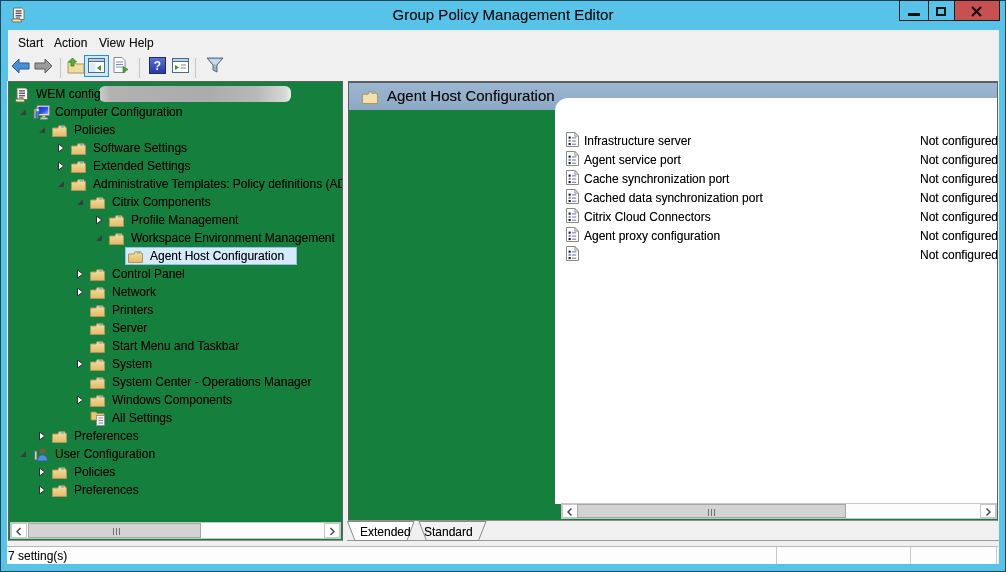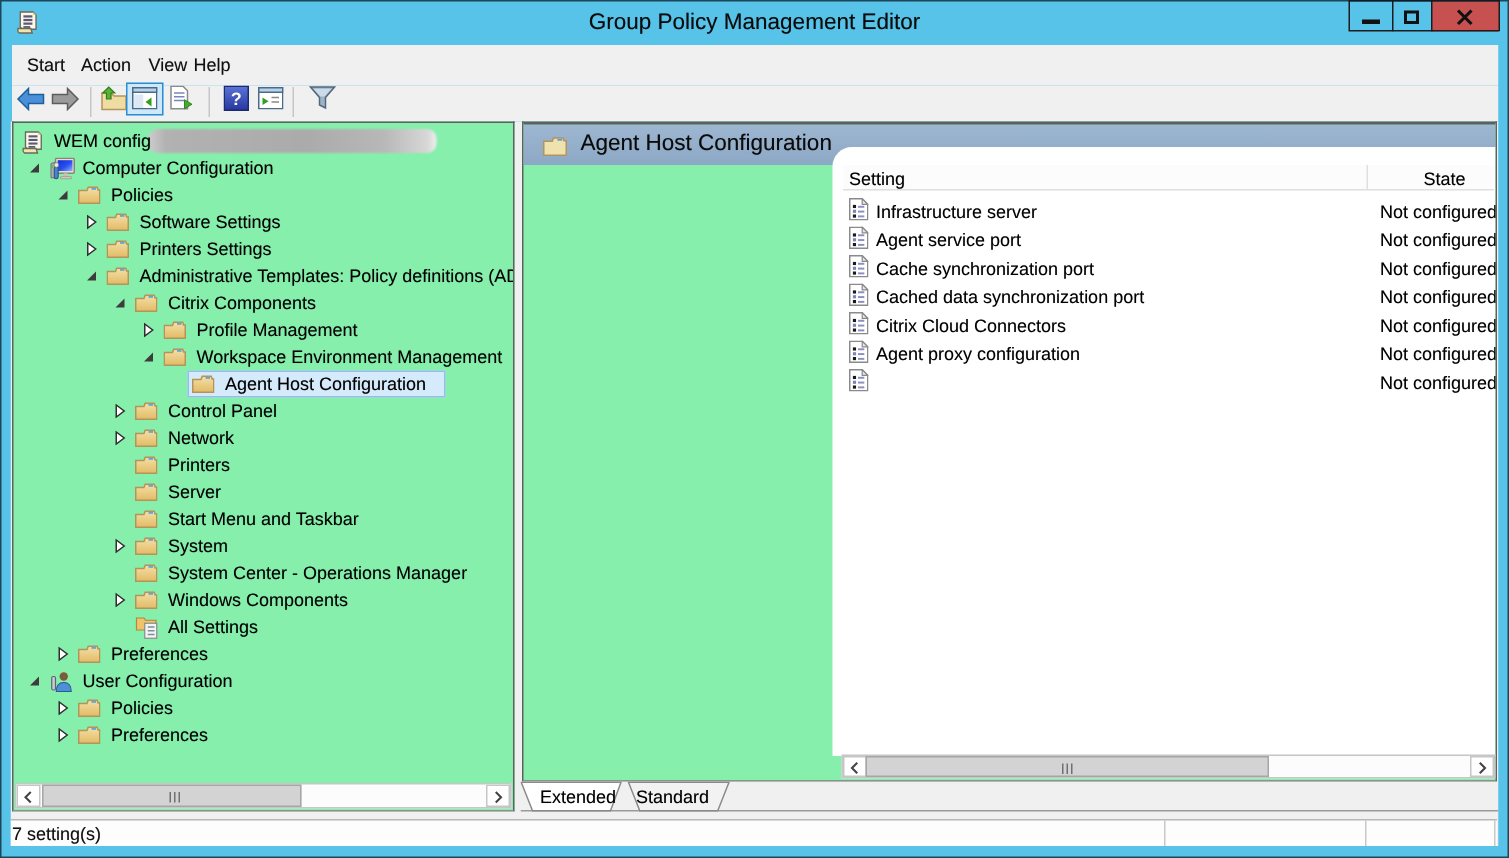--- a/index.html
+++ b/index.html
@@ -7,21 +7,21 @@
 .titlebar{left:0;top:0;width:1006px;height:30px;background:#57c3e8}
 .title{left:0;top:0;width:1006px;height:30px;line-height:29px;text-align:center;font-size:15px;color:#0a0a0a}
 .wbtn{top:0;height:21px;border:1px solid #1c1c1c}
 .btn-min{left:899px;width:30px;background:#57c3e8}
 .btn-max{left:928px;width:27px;background:#57c3e8}
 .btn-close{left:954px;width:46px;background:#c75050}
 .menubar{left:8px;top:30px;width:991px;height:27px;background:#f0f0f0}
 .menubar span{position:absolute;top:0;height:27px;line-height:27px;font-size:12px;color:#111}
 .toolbar{left:8px;top:57px;width:991px;height:24px;background:#f0f0f0}
 .tsep{position:absolute;top:2px;width:1px;height:20px;background:#c6c6c6}
-.pane{background:#86efac;border:1px solid #606060;border-bottom-color:#909090}
+.pane{background:#15803d;border:1px solid #606060;border-bottom-color:#909090}
 .leftpane{left:8px;top:81px;width:335px;height:460px;overflow:hidden}
 .rightpane{left:348px;top:81px;width:650px;height:440px;overflow:hidden}
 .row{position:absolute;height:18px;font-size:12px;color:#000;white-space:nowrap}
 .row .lbl{position:absolute;top:2px;line-height:14px}
 .hdr{position:absolute;left:0px;top:0px;width:648px;height:28px;border-top:1px solid #565e66;background:linear-gradient(#9db7d1,#8da8c5)}
 .hdrtitle{position:absolute;left:38px;top:5px;font-size:15px;color:#0a0a0a}
 .listpanel{position:absolute;left:206px;top:16px;width:442px;height:406px;background:#fff;border-top-left-radius:13px}
 .desc{position:absolute;left:6px;top:29px;font-size:12px;color:#000}
 .colhdr{position:absolute;left:213px;top:28px;width:434px;height:17px;background:#fcfcfc;border-bottom:1px solid #e0e0e0;font-size:12px}
 .lrow{position:absolute;left:213px;width:434px;height:19px;font-size:12px;white-space:nowrap}
@@ -194,21 +194,21 @@
         <defs>
           <linearGradient id="fg" x1="0" y1="0" x2="0" y2="1">
             <stop offset="0" stop-color="#f3e0a6"></stop>
             <stop offset="1" stop-color="#e3ba66"></stop>
           </linearGradient>
         </defs>
         <path d="M0.5,4 L6,4 L6.8,1.8 L12.8,1.8 L13.4,3.6 L14.5,3.6 L14.5,12.5 L0.5,12.5 Z" fill="url(#fg)" stroke="#b3945a"></path>
         <rect x="9" y="2.4" width="3" height="1.1" fill="#52a0e8"></rect>
       </svg></div>
     <div class="row" style="left:84px;top:75px">
-      <span class="lbl">Printers Settings</span>
+      <span class="lbl">Extended Settings</span>
     </div>
     <svg style="position:absolute;left:48px;top:98px" width="8" height="8" viewBox="0 0 8 8">
       <path d="M7,1 L7,7 L1,7 Z" fill="#3c3c3c"></path>
     </svg>
     <div style="position:absolute;left:62px;top:95px"><svg width="15" height="13" viewBox="0 0 15 13">
         <defs>
           <linearGradient id="fg" x1="0" y1="0" x2="0" y2="1">
             <stop offset="0" stop-color="#f3e0a6"></stop>
             <stop offset="1" stop-color="#e3ba66"></stop>
           </linearGradient>
@@ -480,25 +480,20 @@
   </div>
 
 <div class="abs pane rightpane">
  <div class="hdr"></div>
  <div class="listpanel"></div>
  <svg class="abs" style="left:13px;top:8px" width="16" height="14" viewBox="0 0 16 14">
   <path d="M0.5,4.2 L6.2,4.2 L7,2 L13.4,2 L14,3.8 L15.5,3.8 L15.5,13.5 L0.5,13.5 Z" fill="#f0e2ae" stroke="#b3945a"></path>
   <rect x="9.6" y="2.6" width="3.2" height="1.2" fill="#52a0e8"></rect>
  </svg>
  <div class="hdrtitle">Agent Host Configuration</div>
- <div class="colhdr">
-      <span style="position:absolute;left:4px;top:2px">Setting</span>
-   <span style="position:absolute;left:387px;top:2px">State</span>
-   <div style="position:absolute;left:349px;top:0;width:1px;height:16px;background:#e0e0e0"></div>
- </div>
  <div id="lrows">
       <div class="lrow" style="top:49px">
         <span style="position:absolute;left:4px;top:1px"><svg width="13" height="15" viewBox="0 0 13 15">
             <path d="M0.5,0.5 L8.8,0.5 L12.5,4.2 L12.5,14.5 L0.5,14.5 Z" fill="#fff" stroke="#8a8a8a"></path>
             <path d="M8.8,0.5 L8.8,4.2 L12.5,4.2 Z" fill="#e8e8e8" stroke="#8a8a8a" stroke-width="0.8"></path>
             <rect x="2.6" y="4.6" width="2.1" height="2.1" fill="#1a1a1a"></rect>
             <rect x="6" y="5.2" width="4.2" height="1.3" fill="#8a8fc0"></rect>
             <rect x="2.6" y="7.8" width="2.1" height="2.1" fill="#7a85c0"></rect>
             <rect x="6" y="8.4" width="4.2" height="1.3" fill="#8a8fc0"></rect>
             <rect x="2.6" y="11" width="2.1" height="2.1" fill="#1a1a1a"></rect>

